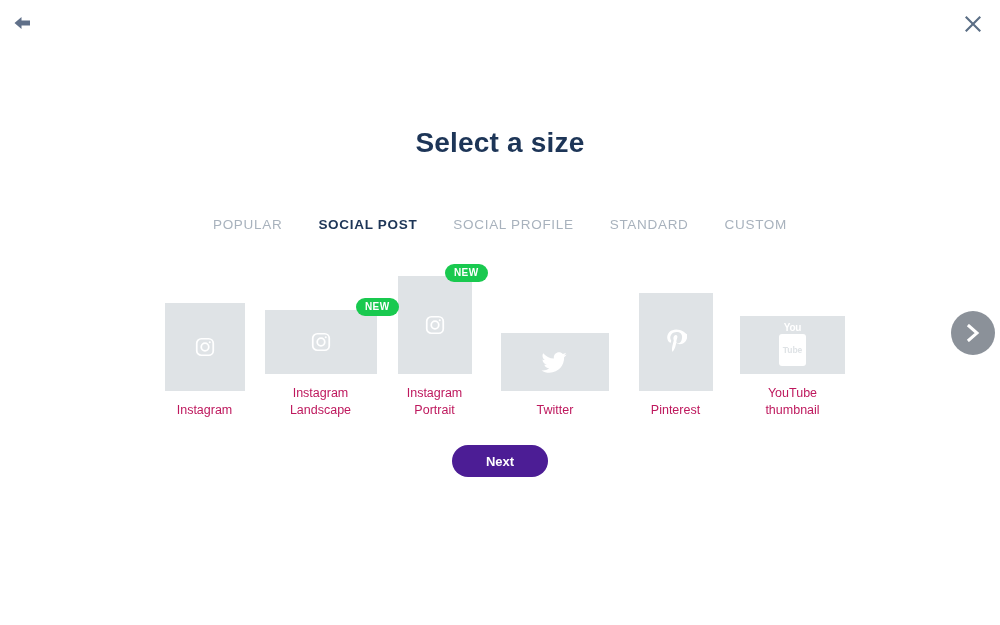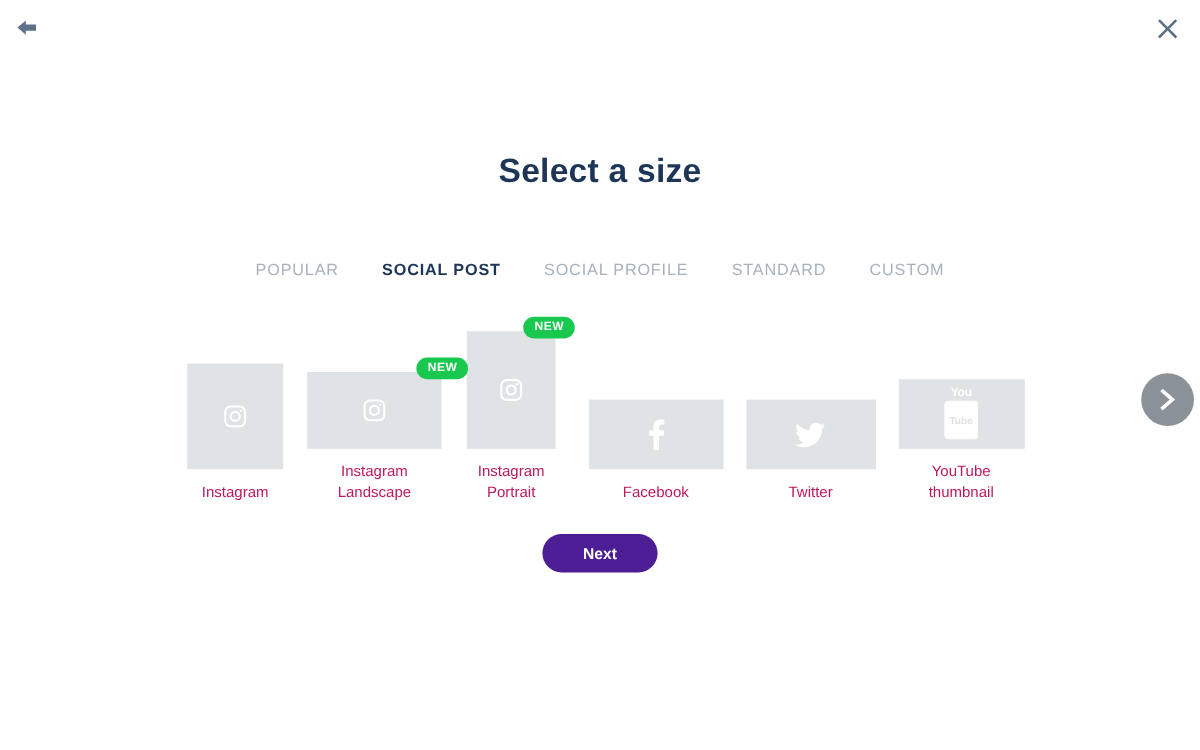--- a/index.html
+++ b/index.html
@@ -252,35 +252,20 @@
             <circle cx="12" cy="12" r="4.1"></circle>
             <circle cx="17.2" cy="6.8" r="1.1" fill="#ffffff" stroke="none"></circle>
           </svg>
         </span>
       </div>
     </div>
     <div class="card-label">Instagram
 Portrait</div>
   </div>
 
-  <div class="card" style="width:129px;">
-    <div class="thumb-wrap">
-      <div class="thumb" style="width:112px;height:58px;">
-        <span>
-          <svg width="14" height="26" viewBox="0 0 14 26">
-            <path d="M9.2 26 L9.2 14.1 L13 14.1 L13.6 9.6 L9.2 9.6 L9.2 6.8
-                     C9.2 5.6 9.6 4.8 11.4 4.8 L13.7 4.8 L13.7 0.7
-                     C13.3 0.6 11.9 0.5 10.3 0.5 C6.9 0.5 4.6 2.5 4.6 6.3
-                     L4.6 9.6 L0.8 9.6 L0.8 14.1 L4.6 14.1 L4.6 26 Z" fill="#ffffff"></path>
-          </svg>
-        </span>
-      </div>
-    </div>
-    <div class="card-label">Facebook</div>
-  </div>
 
   <div class="card" style="width:129px;">
     <div class="thumb-wrap">
       <div class="thumb" style="width:108px;height:58px;">
         <span>
           <svg width="28" height="24" viewBox="0 0 24 24">
             <path d="M23.6 4.6 c-.9.4-1.8.7-2.8.8 1-.6 1.8-1.6 2.2-2.7
                      -1 .6-2.1 1-3.2 1.2 -1-1-2.3-1.7-3.8-1.7
                      -2.9 0-5.2 2.3-5.2 5.2 0 .4 0 .8.1 1.2
                      -4.3-.2-8.2-2.3-10.7-5.4 -.5.8-.7 1.7-.7 2.6
@@ -290,20 +275,41 @@
                      -1.8 1.4-4 2.2-6.5 2.2 -.4 0-.8 0-1.2-.1
                      2.3 1.5 5 2.3 7.9 2.3 9.5 0 14.7-7.9 14.7-14.7
                      0-.2 0-.4 0-.7 1-.7 1.9-1.6 2.5-2.7 z" fill="#ffffff"></path>
           </svg>
         </span>
       </div>
     </div>
     <div class="card-label">Twitter</div>
   </div>
 
+  <div class="card" style="width:112px;">
+    <div class="thumb-wrap">
+      <div class="thumb" style="width:74px;height:98px;">
+        <span>
+          <svg width="22" height="26" viewBox="0 0 20 26">
+            <path d="M10.2 0.4 C4.8 0.4 1.2 4 1.2 8.4 c0 2.1 1.2 4.6 3.1 5.4
+                     .3.1.4 0 .5-.3 0-.2.3-1.2.4-1.7 0-.2 0-.3-.1-.5
+                     -.5-.6-.8-1.5-.8-2.4 0-3.1 2.3-6 6.3-6 3.4 0 5.5 2 5.5 4.9
+                     0 3.8-1.7 6.5-3.9 6.5 -1.2 0-2.1-1-1.8-2.3
+                     .3-1.5 1-3.1 1-4.2 0-1-.5-1.8-1.6-1.8
+                     -1.3 0-2.4 1.4-2.4 3.2 0 1.2.4 2 .4 2
+                     s-1.4 5.8-1.6 6.8c-.4 1.9-.1 4.3 0 4.5.1.2.3.2.4.1
+                     .2-.2 2.2-2.7 2.8-5.2 .2-.7 1-3.8 1-3.8
+                     .5.9 1.9 1.7 3.5 1.7 4.5 0 7.6-4.1 7.6-9.6
+                     C19.5 4.1 16 0.4 10.2 0.4 z" fill="#ffffff"></path>
+          </svg>
+        </span>
+      </div>
+    </div>
+    <div class="card-label">Pinterest</div>
+  </div>
 
 
   <div class="card" style="width:122px;">
     <div class="thumb-wrap">
       <div class="thumb" style="width:105px;height:58px;">
         <span class="yt-logo">
           <span class="yt-you">You</span>
           <span class="yt-tube">Tube</span>
         </span>
       </div>

